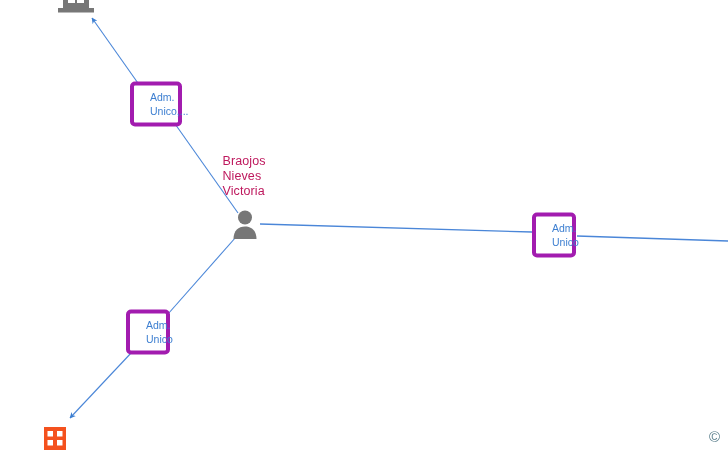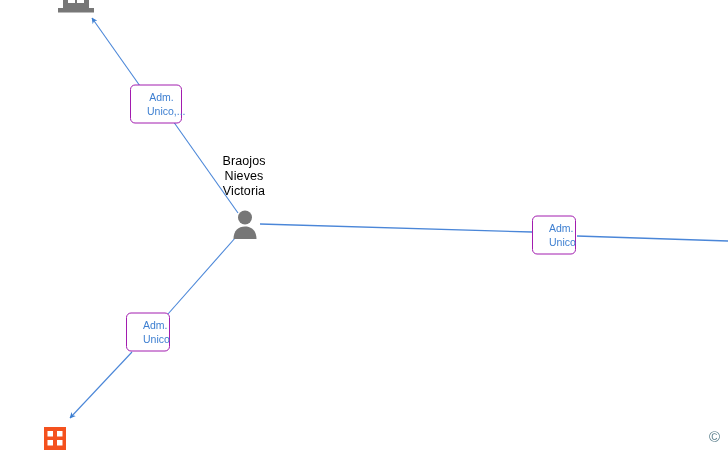--- a/index.html
+++ b/index.html
@@ -27,34 +27,33 @@
 
   
   .node {
     position: absolute;
     transform: translate(-50%, -50%);
     line-height: 0;
   }
   .node-label {
     position: absolute;
     transform: translate(-50%, 0);
-    text-align: center;
-    color: #000000;
+    color: #be185d;
     font-size: 12.5px;
     line-height: 15px;
     white-space: pre;
     letter-spacing: 0.1px;
   }
 
   
   .edge-badge {
     position: absolute;
     transform: translate(-50%, -50%);
     box-sizing: border-box;
-    border: 1px solid #a21caf;
+    border: 4px solid #a21caf;
     border-radius: 5px;
     background: #ffffff;
     color: #3d7fd1;
     font-size: 10.5px;
     line-height: 14px;
     text-align: center;
     padding: 4px 5px 5px 16px;
     white-space: pre-line;
   }
 

